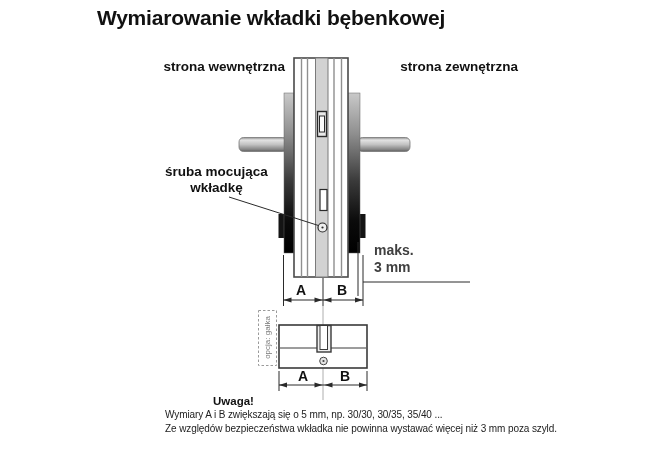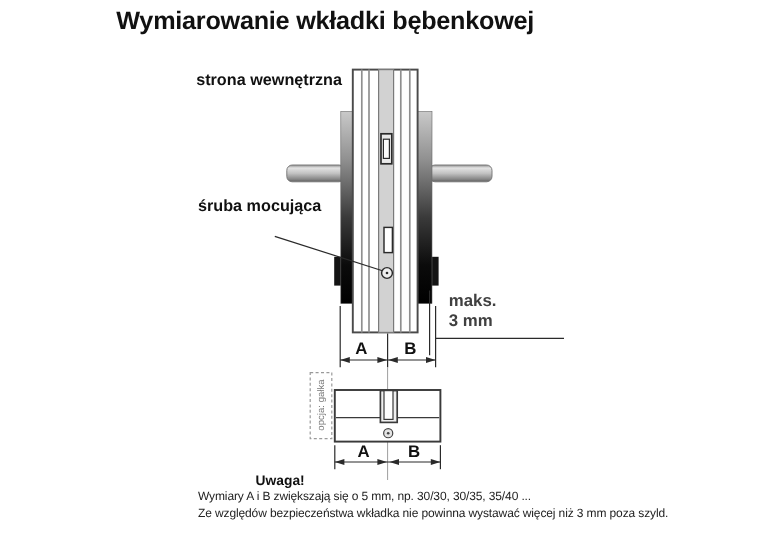--- a/index.html
+++ b/index.html
@@ -131,23 +131,25 @@
       <polygon points="279,385 287,382.4 287,387.6"></polygon>
       <polygon points="322.5,385 314.5,382.4 314.5,387.6"></polygon>
       <polygon points="324.5,385 332.5,382.4 332.5,387.6"></polygon>
       <polygon points="367,385 359,382.4 359,387.6"></polygon>
     </g>
   </svg>
 
   <div class="abs title">Wymiarowanie wkładki bębenkowej</div>
 
   <div class="abs side-label inner">strona wewnętrzna</div>
+  <div class="abs side-label outer">strona zewnętrzna</div>
 
   <div class="abs screw-label">
     <div>śruba mocująca</div>
+    <div>wkładkę</div>
   </div>
 
   <div class="abs max-label">
     <div>maks.</div>
     <div>3 mm</div>
   </div>
 
   <div class="abs dim dimA-top">A</div>
   <div class="abs dim dimB-top">B</div>
   <div class="abs dim dimA-bot">A</div>

